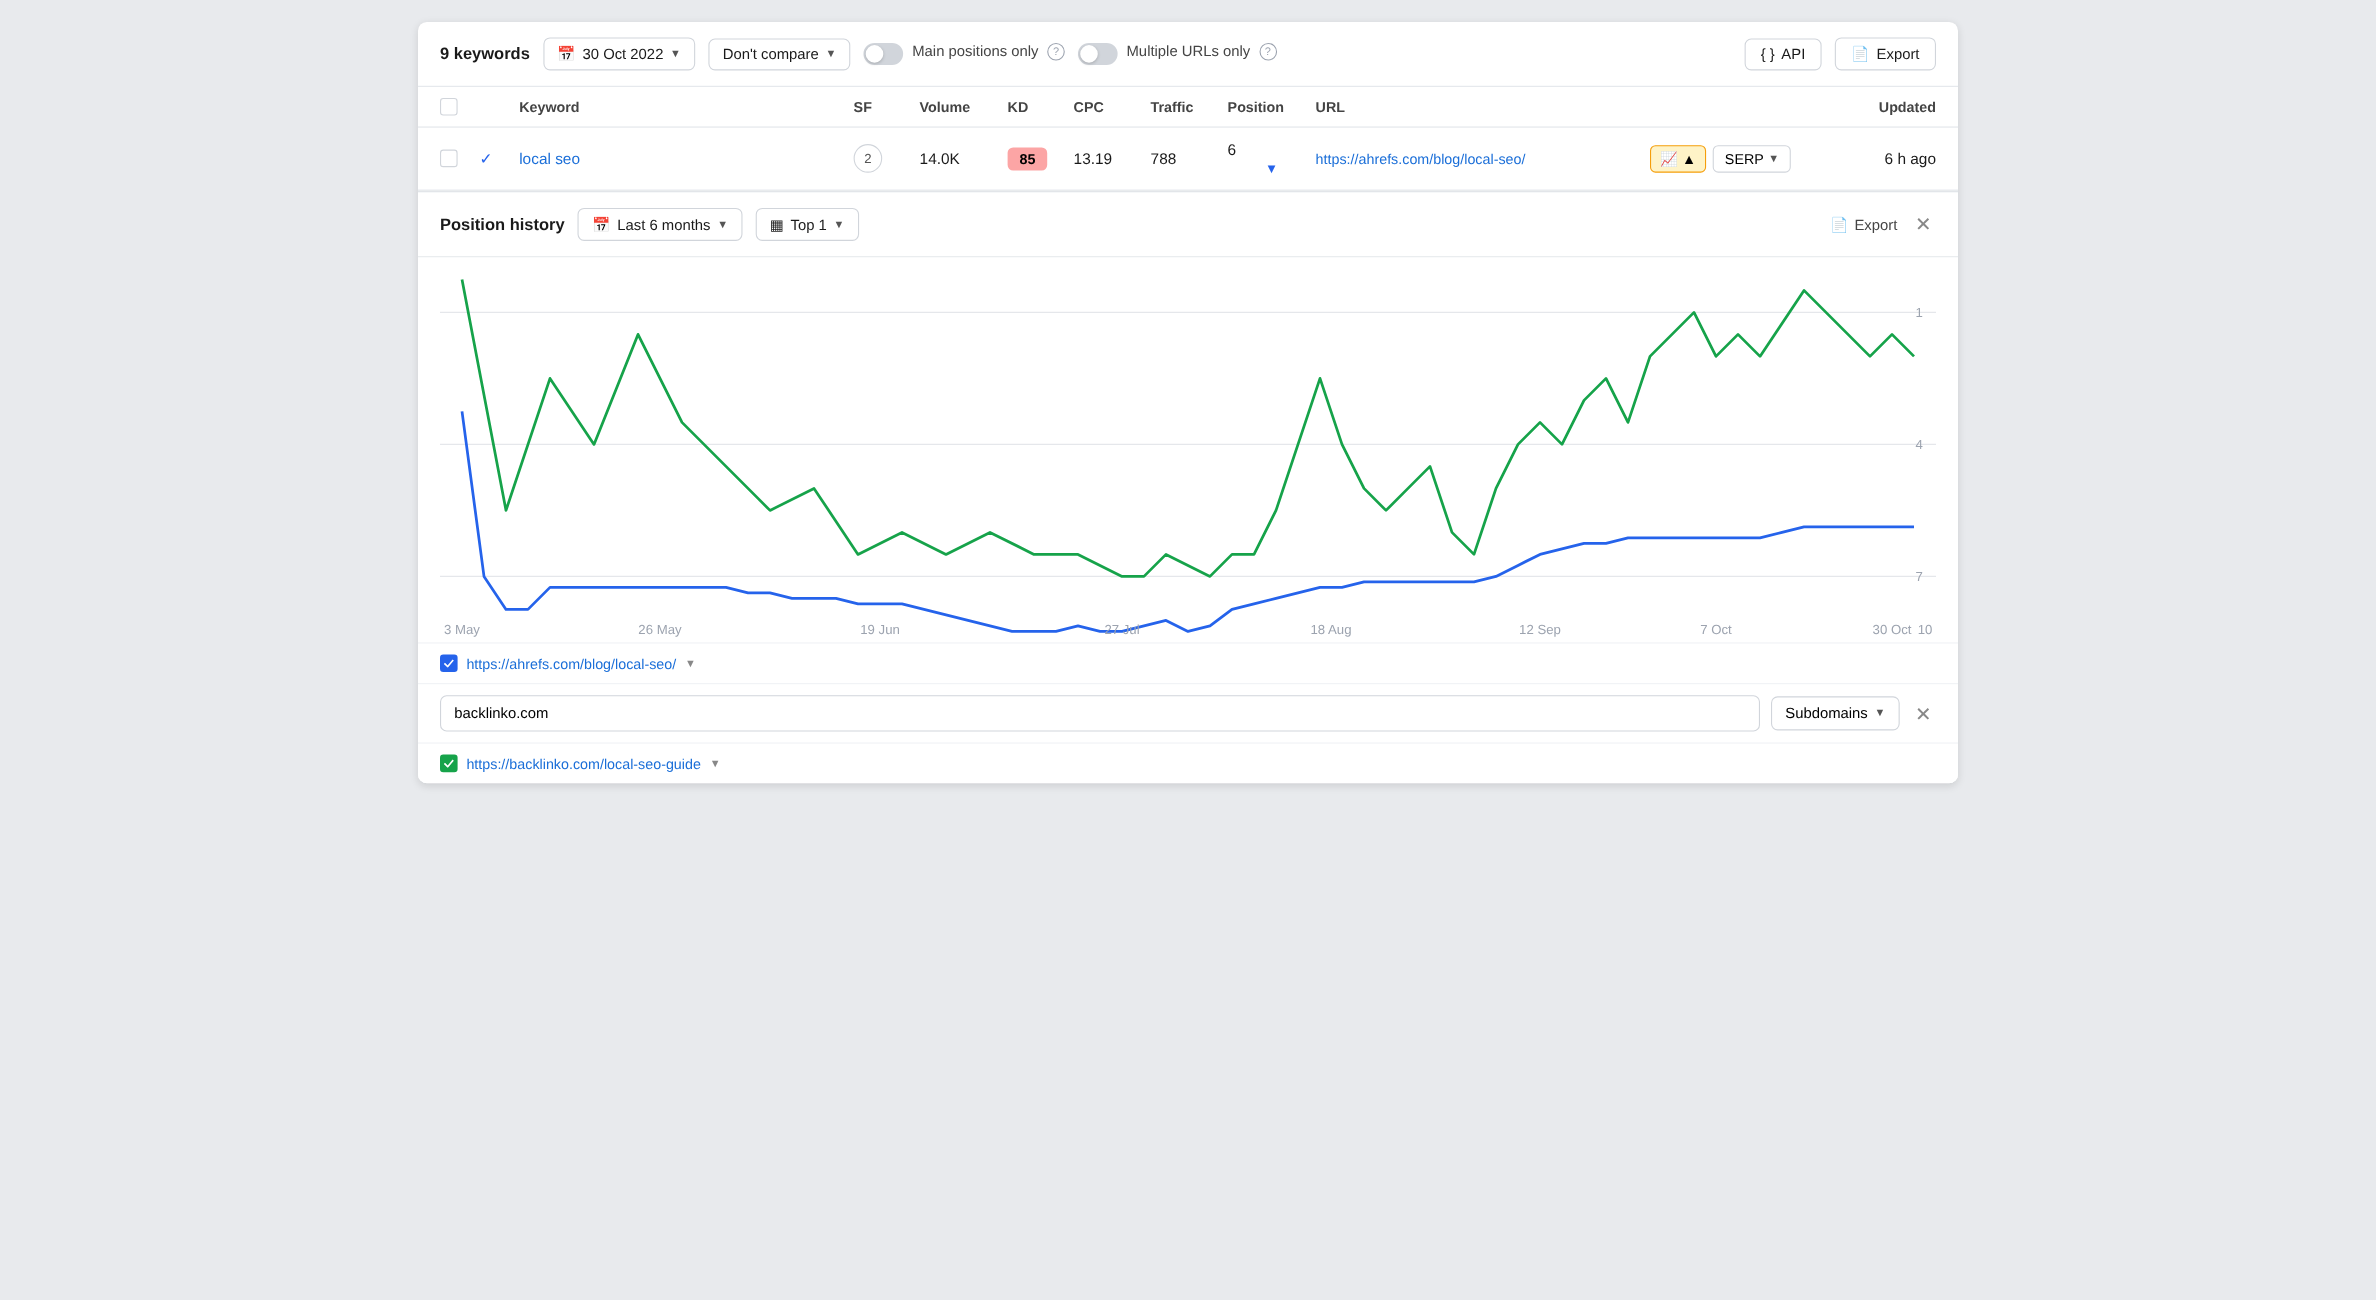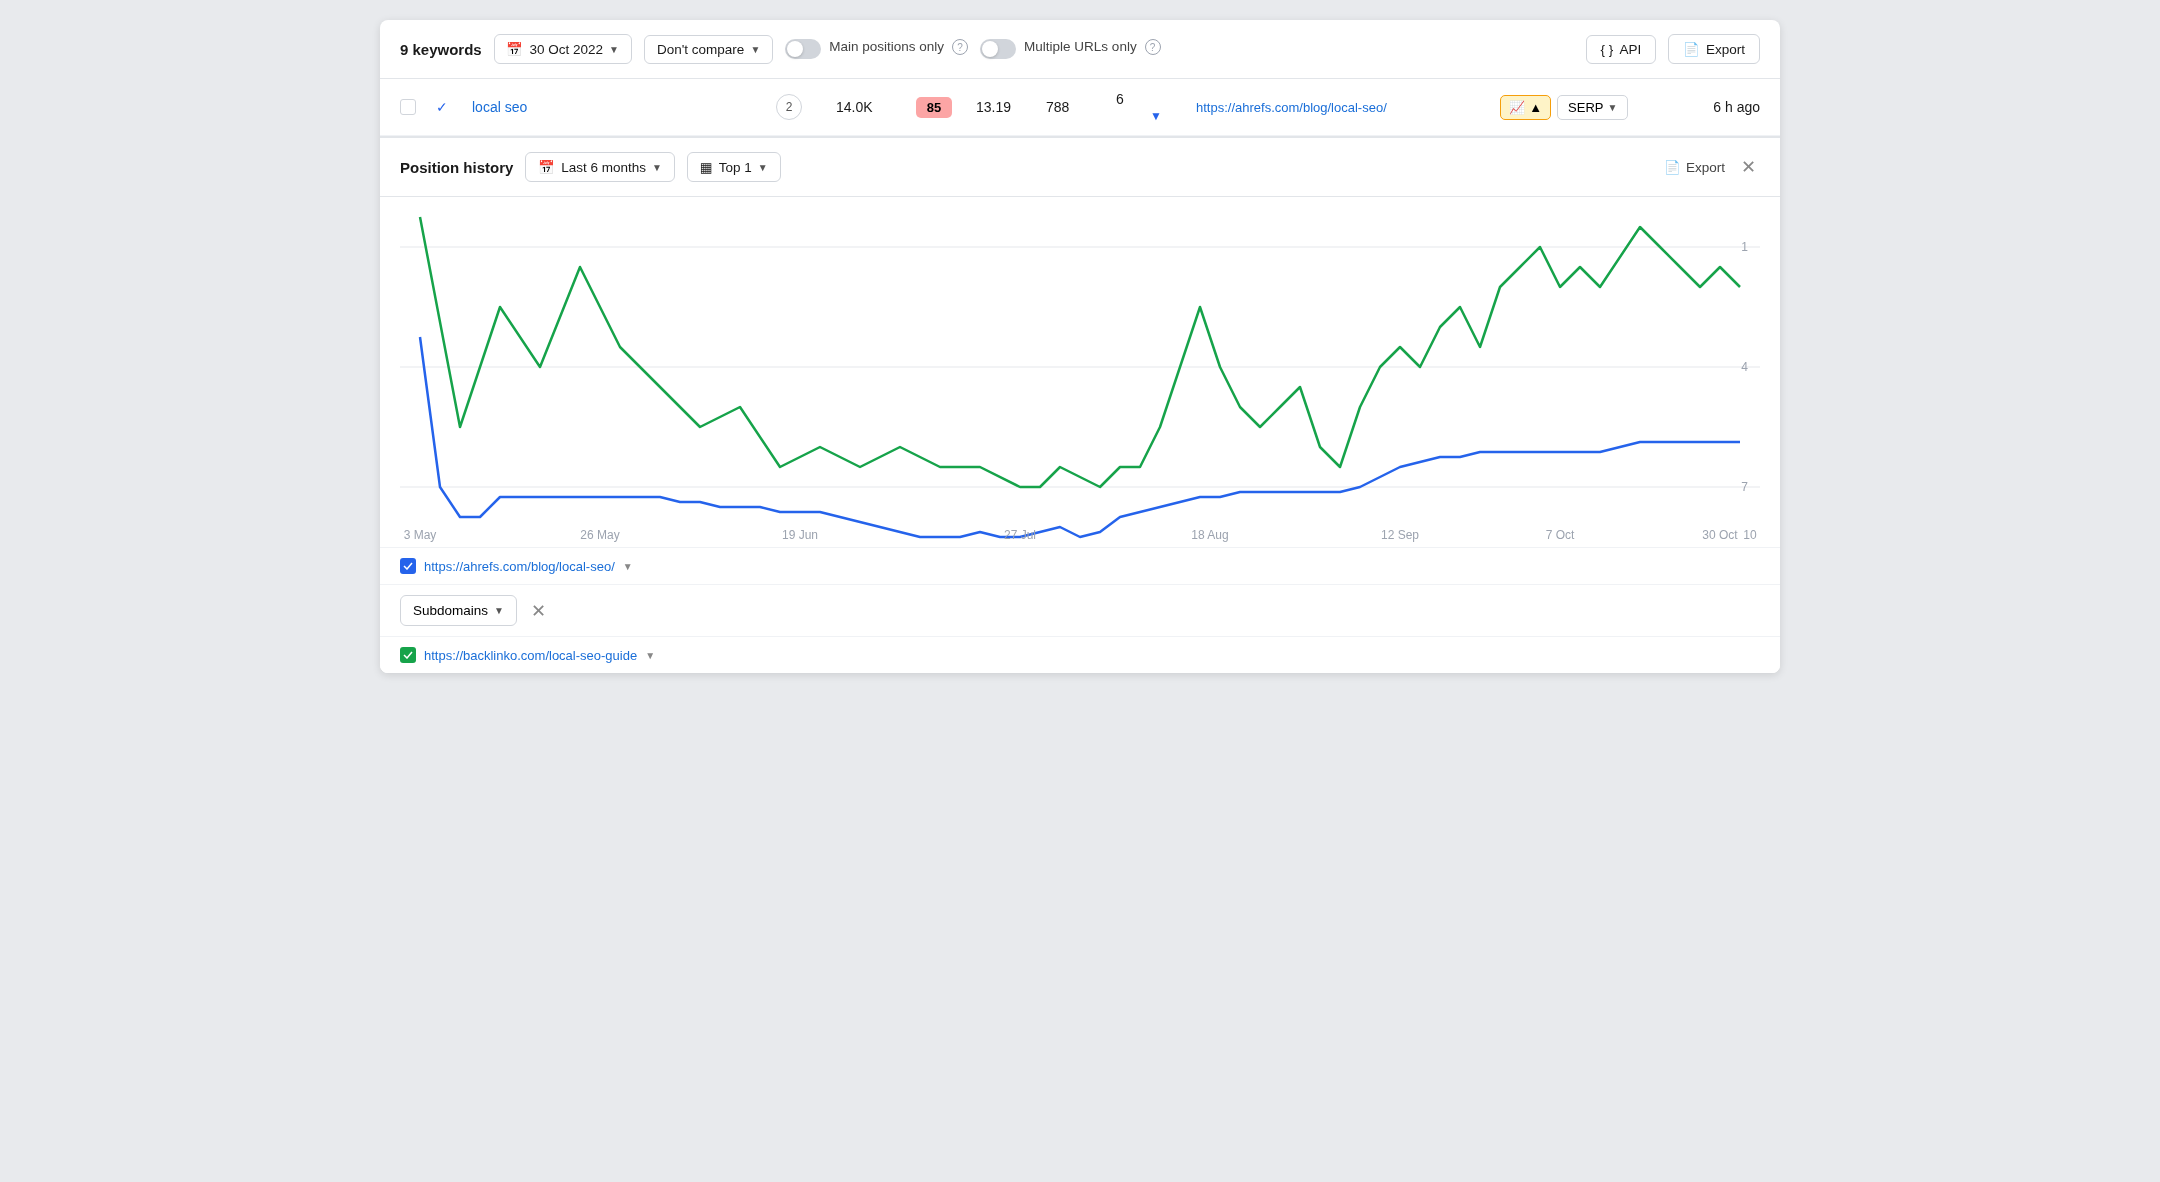--- a/index.html
+++ b/index.html
@@ -333,20 +333,36 @@
     <button class="btn-api">
       <span>{ }</span>
       <span>API</span>
     </button>
     <button class="btn-export">
       <span>📄</span>
       <span>Export</span>
     </button>
   </div>
 
+  <div class="table-header">
+    <div>
+        <div class="checkbox"></div>
+      </div>
+    <div></div>
+    <div>Keyword</div>
+    <div>SF</div>
+    <div>Volume</div>
+    <div>KD</div>
+    <div>CPC</div>
+    <div>Traffic</div>
+    <div>Position</div>
+    <div>URL</div>
+    <div></div>
+    <div class="col-right">Updated</div>
+  </div>
 
   <div class="table-row">
     <div>
         <div class="checkbox"></div>
       </div>
     <div><span class="check-mark">✓</span></div>
     <div>
       <a class="keyword-link">local seo</a>
     </div>
     <div>
@@ -554,20 +570,21 @@
       <div class="legend-checkbox blue">
         <svg width="10" height="8" viewBox="0 0 10 8">
             <polyline points="1,4 4,7 9,1" stroke="#fff" stroke-width="1.5" fill="none"></polyline>
           </svg>
       </div>
       <a class="legend-label">https://ahrefs.com/blog/local-seo/</a>
       <span class="legend-chevron">▼</span>
     </div>
 
     <div class="domain-input-row">
+      <input class="domain-input" type="text" value="backlinko.com" style="">
       <button class="subdomains-btn">
         <span>Subdomains</span>
         <span class="chevron-down">▼</span>
       </button>
       <button class="remove-btn">✕</button>
     </div>
 
     <div class="legend-row">
       <div class="legend-checkbox green">
         <svg width="10" height="8" viewBox="0 0 10 8">

